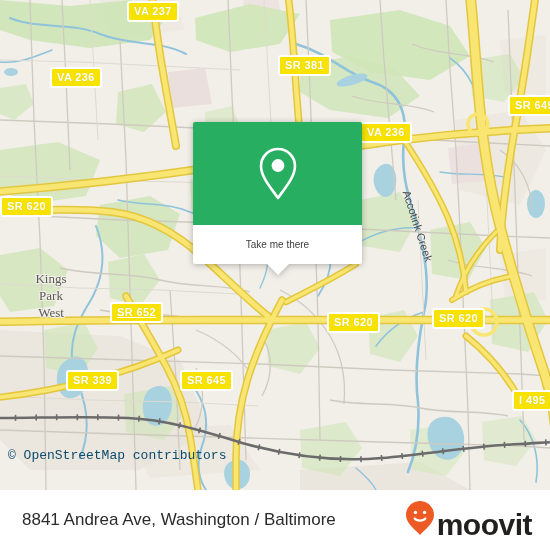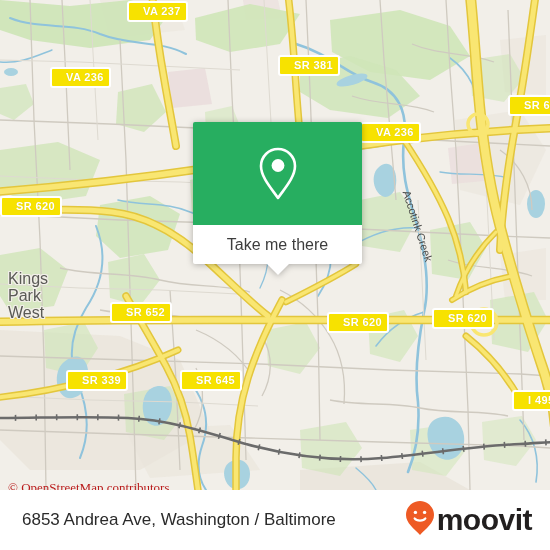--- a/index.html
+++ b/index.html
@@ -42,58 +42,59 @@
     position: absolute;
     background: #F7E200;
     border: 2px solid #FFFFFF;
     border-radius: 3px;
     color: #FFFFFF;
     font-family: "Liberation Sans", sans-serif;
     font-weight: bold;
     font-size: 11px;
     letter-spacing: 0.4px;
     line-height: 14px;
-    padding: 1px 5px 2px 14px;
+    padding: 1px 5px 2px 5px;
     white-space: nowrap;
     text-align: center;
     box-sizing: border-box;
     text-shadow: 0 0 1px rgba(150,140,0,0.35);
   }
 
   
   .place-label {
     position: absolute;
     color: #5a5a55;
-    font-family: Liberation Sans, sans-serif;
-    font-size: 16px;
+    font-family: Liberation Serif, serif;
+    font-size: 13px;
     line-height: 17px;
+    text-align: center;
     white-space: pre-line;
     text-shadow:
       -1.2px 0 #F2EFE9, 1.2px 0 #F2EFE9,
       0 -1.2px #F2EFE9, 0 1.2px #F2EFE9,
       -1px -1px #F2EFE9, 1px 1px #F2EFE9,
       -1px 1px #F2EFE9, 1px -1px #F2EFE9;
   }
   .water-label {
     position: absolute;
     color: #4a4a48;
     font-family: "Liberation Sans", sans-serif;
     font-size: 11px;
     white-space: nowrap;
     transform-origin: left top;
   }
 
   
   #attribution {
     position: absolute;
     left: 8px;
-    top: 480px;
-    font-family: Liberation Serif, serif;
+    top: 448px;
+    font-family: Liberation Mono, monospace;
     font-size: 13px;
-    color: #b91c1c;
+    color: #0c4a6e;
     z-index: 30;
   }
 
   
   #callout {
     position: absolute;
     left: 193px;
     top: 122px;
     width: 169px;
     z-index: 40;
@@ -110,21 +111,21 @@
   #callout-image svg { display: block; }
   #callout-button {
     height: 39px;
     background: #FFFFFF;
     border-radius: 0 0 2px 2px;
     display: flex;
     align-items: center;
     justify-content: center;
     color: #3d3d3d;
     font-family: "Liberation Sans", sans-serif;
-    font-size: 16px;
+    font-size: 10px;
     cursor: pointer;
   }
   #callout-tail {
     position: absolute;
     left: 50%;
     bottom: -11px;
     margin-left: -12px;
     width: 0; height: 0;
     border-left: 12px solid transparent;
     border-right: 12px solid transparent;
@@ -147,21 +148,21 @@
     z-index: 50;
   }
   #address-text {
     color: #2b2b2b;
     font-family: "Liberation Sans", sans-serif;
     font-size: 17px;
     white-space: nowrap;
   }
   #brand {
     display: flex;
-    align-items: center;
+    align-items: flex-end;
     gap: 2px;
   }
   #brand-word {
     color: #221F1F;
     font-family: "Liberation Sans", sans-serif;
     font-size: 30px;
     font-weight: bold;
     letter-spacing: -0.5px;
     line-height: 30px;
   }
@@ -372,21 +373,21 @@
 West</div>
 
     <div class="water-label" style="left:412px; top:189px; transform: rotate(72deg);">Accotink Creek</div>
 
     <div class="shield" style="left:127px; top:1px;">VA 237</div>
     <div class="shield" style="left:278px; top:55px;">SR 381</div>
     <div class="shield" style="left:50px; top:67px;">VA 236</div>
     <div class="shield" style="left:508px; top:95px;">SR 649</div>
     <div class="shield" style="left:360px; top:122px;">VA 236</div>
     <div class="shield" style="left:0px; top:196px;">SR 620</div>
-    <div class="shield" style="left:110px; top:302px;">SR 652</div>
+    <div class="shield" style="left:110px; top:302px;text-decoration:underline;">SR 652</div>
     <div class="shield" style="left:327px; top:312px;">SR 620</div>
     <div class="shield" style="left:432px; top:308px;">SR 620</div>
     <div class="shield" style="left:66px; top:370px;">SR 339</div>
     <div class="shield" style="left:180px; top:370px;">SR 645</div>
     <div class="shield" style="left:512px; top:390px;">I 495</div>
 
     <div id="attribution">© OpenStreetMap contributors</div>
 
     <div id="callout">
       <div id="callout-image">
@@ -396,21 +397,21 @@
             <circle cx="22" cy="19.5" r="6.4" fill="#FFFFFF"></circle>
           </svg>
         </span>
       </div>
       <div id="callout-button">Take me there</div>
       <div id="callout-tail"></div>
     </div>
   </div>
 
   <div id="bottom-bar">
-    <div id="address-text">6853 Andrea Ave, Washington / Baltimore</div>
+    <div id="address-text">8841 Andrea Ave, Washington / Baltimore</div>
     <div id="brand">
       <span>
         <svg width="30" height="36" viewBox="0 0 30 36" xmlns="http://www.w3.org/2000/svg">
           <path d="M15 1 C7.3 1 1 7.3 1 15 C1 23 9 28.5 15 35 C21 28.5 29 23 29 15 C29 7.3 22.7 1 15 1 Z" fill="#EE5A24"></path>
           <circle cx="10.4" cy="12.4" r="1.7" fill="#FFFFFF"></circle>
           <circle cx="19.6" cy="12.4" r="1.7" fill="#FFFFFF"></circle>
           <path d="M9.6 18.4 C11.6 21.4 18.4 21.4 20.4 18.4" fill="none" stroke="#FFFFFF" stroke-width="2.1" stroke-linecap="round"></path>
         </svg>
       </span>
       <span id="brand-word">moovit</span>

